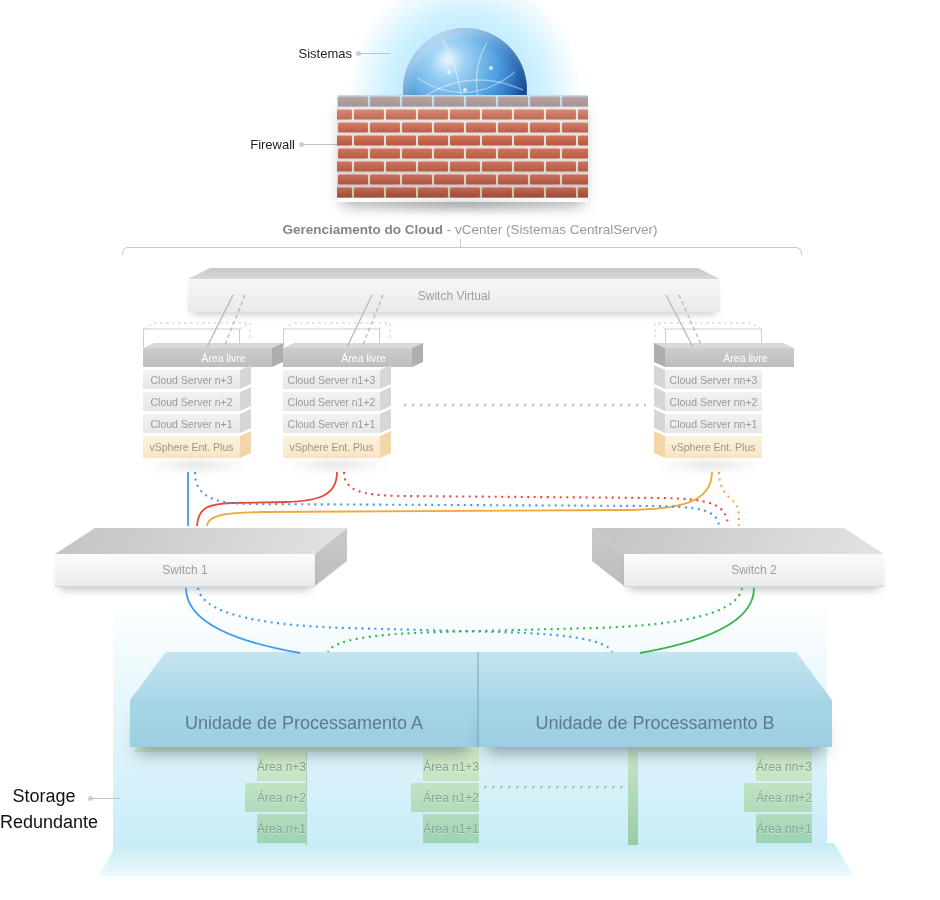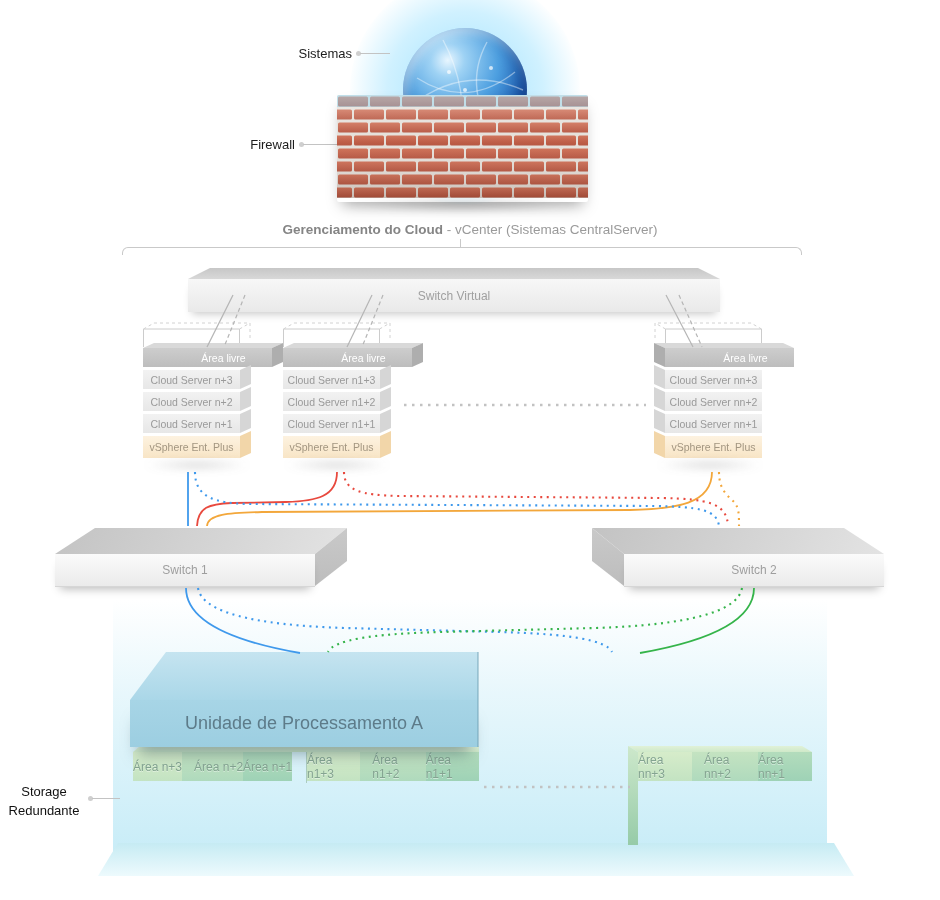--- a/index.html
+++ b/index.html
@@ -80,30 +80,30 @@
   .slab{height:95px;}
   .slab .top{position:absolute;top:0;width:100%;height:48px;
         background:linear-gradient(180deg,#c5e4f0 0%,#aad7e8 100%);}
   .slab.a .top{clip-path:polygon(36px 0,100% 0,100% 100%,0 100%);}
   .slab.b .top{clip-path:polygon(0 0,calc(100% - 36px) 0,100% 100%,0 100%);}
   .slab .front{position:absolute;top:48px;width:100%;height:47px;
         background:linear-gradient(180deg,#a7d5e6,#9ccee1);
         display:flex;align-items:center;justify-content:center;font-size:18px;color:#5d7b89;
         box-shadow:0 14px 16px -8px rgba(50,80,90,.5);}
   .slab-divider{width:2px;background:rgba(110,160,180,.45);}
-  .cellgroup{display:flex;flex-direction:row;}
+  .cellgroup{display:flex;flex-direction:column;align-items:flex-end;}
   .cell{height:29px;margin-bottom:2px;display:flex;align-items:center;justify-content:center;
         font-size:12px;color:#84a491;text-shadow:0 1px 0 rgba(255,255,255,.45);}
   .cell.r0{background:linear-gradient(180deg,#d6ecca,#c3e3c2);}
   .cell.r1{background:linear-gradient(180deg,#c4e3c1,#afdabd);padding-left:12px;}
   .cell.r2{background:linear-gradient(180deg,#b3dcbc,#9ed2b6);}
   .colsep{width:1px;background:rgba(120,160,120,.45);}
   .green-cap{background:linear-gradient(180deg,#e0f1d8,#cfe9c9);}
   .green-side{background:linear-gradient(180deg,#cde8cb,#96cba8);clip-path:polygon(0 0,100% 6px,100% 100%,0 100%);}
-  .storage-label{font-size:13px;color:#111;text-align:center;line-height:1.45;}
+  .storage-label{font-size:18px;color:#111;text-align:center;line-height:1.45;}
 </style>
 </head>
 <body>
 
 <div id="canvas">
 
   <div class="abs glow" style="left:350px;top:-25px;"></div>
 
   <div class="abs globe" style="left:403px;top:28px;z-index:1;">
     <svg width="124" height="124" viewBox="0 0 124 124">
@@ -285,20 +285,24 @@
     <div class="front">Switch 2</div>
   </div>
 
   <div class="abs backdrop" style="left:113px;top:600px;width:714px;height:256px;"></div>
   <div class="abs platform" style="left:98px;top:843px;width:756px;height:33px;"></div>
 
   <div class="abs slab a" style="left:130px;top:652px;width:348px;z-index:2;">
     <div class="top"></div>
     <div class="front">Unidade de Processamento A</div>
   </div>
+  <div class="abs slab b" style="left:478px;top:652px;width:354px;z-index:2;">
+    <div class="top"></div>
+    <div class="front">Unidade de Processamento B</div>
+  </div>
   <div class="abs slab-divider" style="left:477px;top:652px;height:95px;z-index:3;"></div>
 
   <div class="abs green-cap" style="left:133px;top:746px;width:346px;height:6px;clip-path:polygon(7px 0,100% 0,100% 100%,0 100%);"></div>
   <div class="abs" style="left:133px;top:752px;width:346px;display:flex;z-index:1;">
     <div class="cellgroup" style="width:173px;">
       <div class="cell r0">Área n+3</div>
       <div class="cell r1">Área n+2</div>
       <div class="cell r2">Área n+1</div>
     </div>
     <div class="colsep"></div>

